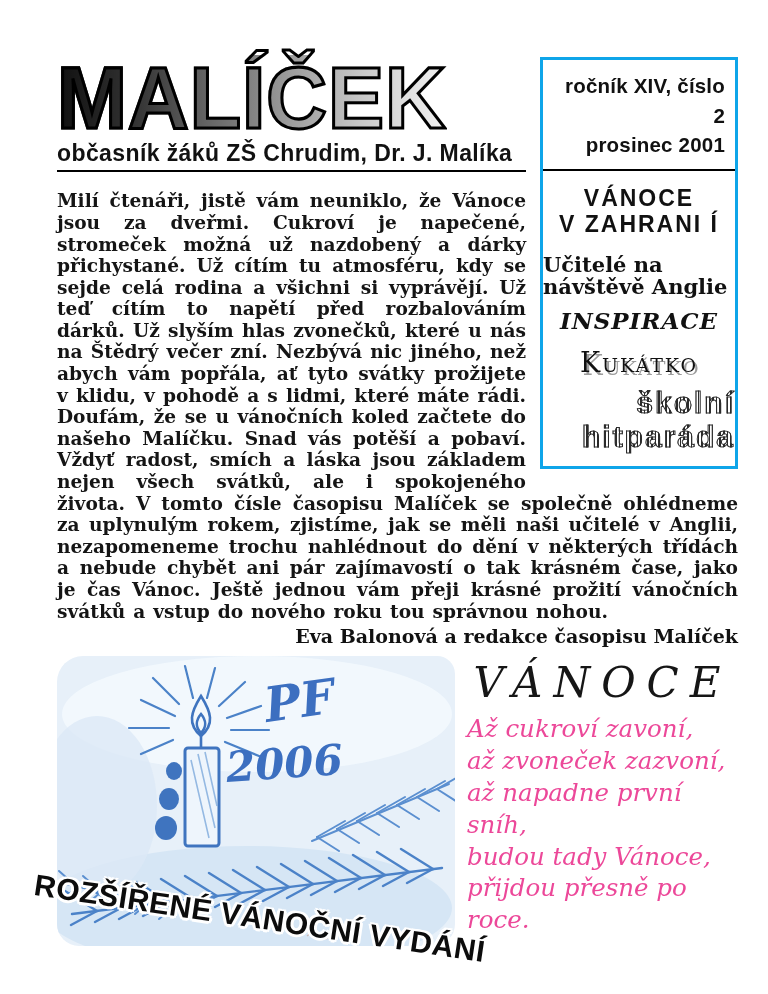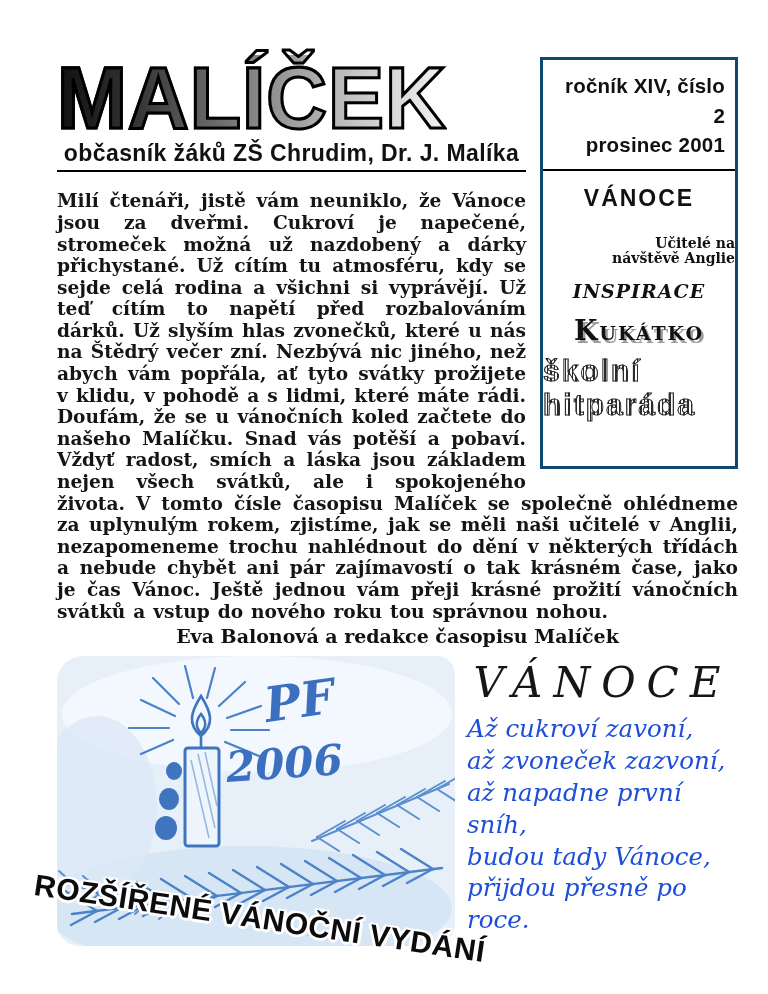--- a/index.html
+++ b/index.html
@@ -3,87 +3,88 @@
 <meta charset="utf-8">
 <style>
   * { margin:0; padding:0; box-sizing:border-box; }
   html,body { background:#ffffff; }
   body { width:768px; height:994px; font-family:"Liberation Sans",sans-serif; color:#111; }
   .page { width:768px; height:994px; padding:55px 30px 16px 57px; overflow:hidden; position:relative; background:#fff; }
 
   
   .sidebar-box{
     float:right; width:198px; height:412px; margin:2px 0 14px 14px;
-    border:3px solid #0c4a6e; background:#fff;
+    border:3px solid #0ea5e9; background:#fff;
   }
   .issue-info{
     text-align:right; font-weight:700; font-size:20.5px; line-height:1.45;
     padding:11px 10px 9px; border-bottom:2.5px solid #000; letter-spacing:.2px;
   }
   .hl{ display:block; }
   .hl-rounded{ text-align:center; font-weight:800; font-size:23px; line-height:1.12; letter-spacing:2px; margin-top:15px; }
-  .hl-slab{ font-family:"DejaVu Serif",serif; font-weight:700; font-size:14px; line-height:1.08; text-align:right; margin-top:24px; }
-  .hl-italic{ font-family:"DejaVu Serif",serif; font-style:italic; font-weight:700; font-size:19px; line-height:1.22; text-align:center; margin-top:14px; letter-spacing:1px; }
-  .hl-kukatko{ font-family:"DejaVu Serif",serif; font-variant:small-caps; font-weight:700; font-size:27px; letter-spacing:2px; text-align:center; margin-top:12px; text-shadow:2.5px 2.5px 0 #9c9c9c; }
+  .hl-slab{ font-family:"DejaVu Serif",serif; font-weight:700; font-size:21px; line-height:1.08; text-align:left; margin-top:16px; }
+  .hl-italic{ font-family:"DejaVu Serif",serif; font-style:italic; font-weight:700; font-size:23px; line-height:1.22; text-align:center; margin-top:8px; letter-spacing:1px; }
+  .hl-kukatko{ font-family:"DejaVu Serif",serif; font-variant:small-caps; font-weight:400; font-size:27px; letter-spacing:2px; text-align:center; margin-top:12px; text-shadow:2.5px 2.5px 0 #9c9c9c; }
   .hl-stripes{
-    font-weight:800; font-size:30px; line-height:1.12; text-align:left; margin-top:8px; letter-spacing:2px;
+    font-weight:800; font-size:30px; line-height:1.12; text-align:right; margin-top:8px; letter-spacing:2px;
     background:repeating-linear-gradient(90deg,#2b2b2b 0 1.6px,#ffffff 1.6px 3.6px);
     -webkit-background-clip:text; background-clip:text; color:transparent;
     -webkit-text-stroke:1px #2b2b2b;
   }
 
   
-  .masthead{ margin-bottom:18px;text-align:center; }
+  .masthead{ margin-bottom:18px; }
   .masthead-title{
     font-weight:900; font-size:84px; line-height:.98; letter-spacing:1px; width:fit-content;
     background:linear-gradient(90deg,#101010 0%,#333 20%,#6e6e6e 42%,#9d9d9d 60%,#c8c8c8 78%,#f3f3f3 100%);
     -webkit-background-clip:text; background-clip:text; color:transparent;
     -webkit-text-stroke:3px #000; transform:scaleY(1.04); transform-origin:left top;
   }
   .masthead-subtitle{ font-weight:700; font-size:23px; letter-spacing:.4px; margin-top:3px; }
   .masthead-rule{ border:none; border-top:2.5px solid #000; margin-top:3px; }
 
   
   .editorial{
     font-family:"DejaVu Serif",serif; font-weight:700; font-size:18.6px; line-height:21.6px;
     text-align:justify; margin-top:14px; color:#151515; word-spacing:1.5px;
   }
   .editorial-signature{
-    font-family:"DejaVu Serif",serif; font-weight:700; font-size:19px; text-align:center; margin-top:3px;
+    font-family:"DejaVu Serif",serif; font-weight:700; font-size:19px; text-align:right; margin-top:3px;
   }
 
   
   .bottom{ display:flex; margin-top:9px; clear:none; }
   .illustration-wrap{ position:relative; width:398px; flex:none; }
   .illustration-wrap svg{ display:block; border-radius:26px 18px 22px 22px; }
   .banner{
     position:absolute; left:-20px; top:212px; transform:rotate(8.5deg); transform-origin:left top;
     font-weight:900; font-size:30px; letter-spacing:.5px; white-space:nowrap; color:#0c0c0c;
     text-shadow:-2px -2px 0 #fff,2px -2px 0 #fff,-2px 2px 0 #fff,2px 2px 0 #fff,0 3px 0 #fff,3px 0 0 #fff,-3px 0 0 #fff;
   }
   .poem{ flex:1; padding-left:12px; padding-top:2px; }
   .poem-title{
     font-family:"DejaVu Serif",serif; font-style:italic; font-weight:400; font-size:42px;
     letter-spacing:11px; text-align:center; margin-bottom:6px; color:#161616;
   }
-  .poem-line{ font-family:"DejaVu Serif",serif; font-style:italic; font-weight:500; font-size:24.5px; line-height:1.3; color:#1d4ed8; }
+  .poem-line{ font-family:"DejaVu Serif",serif; font-style:italic; font-weight:500; font-size:24.5px; line-height:1.3; color:#ec4899; }
 </style>
 </head>
 <body>
 
 <div class="page">
 
   <aside class="sidebar-box">
     <div class="issue-info">
       <div>ročník XIV, číslo 2</div>
       <div>prosinec 2001</div>
     </div>
     <div>
       <div class="hl hl-rounded">
         <div>VÁNOCE</div>
+        <div>V ZAHRANI Í</div>
       </div>
       <div class="hl hl-slab">
         <div>Učitelé na</div>
         <div>návštěvě Anglie</div>
       </div>
       <div class="hl hl-italic">
         <div>INSPIRACE</div>
       </div>
       <div class="hl hl-kukatko">Kukátko</div>
       <div class="hl hl-stripes">

